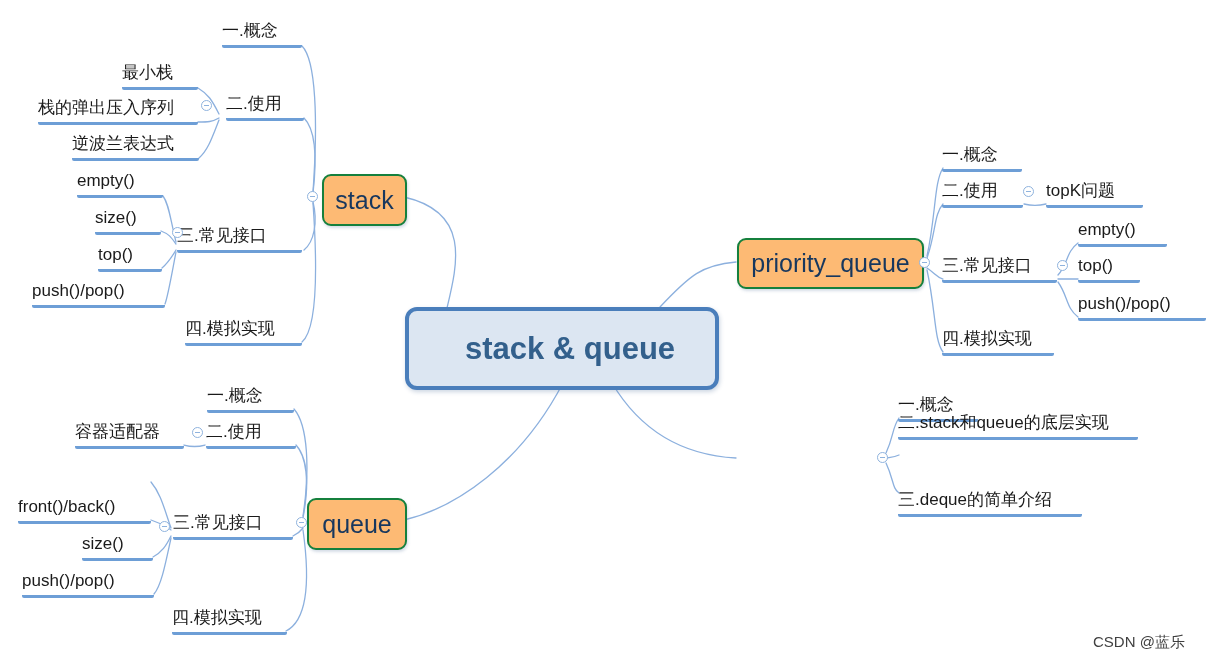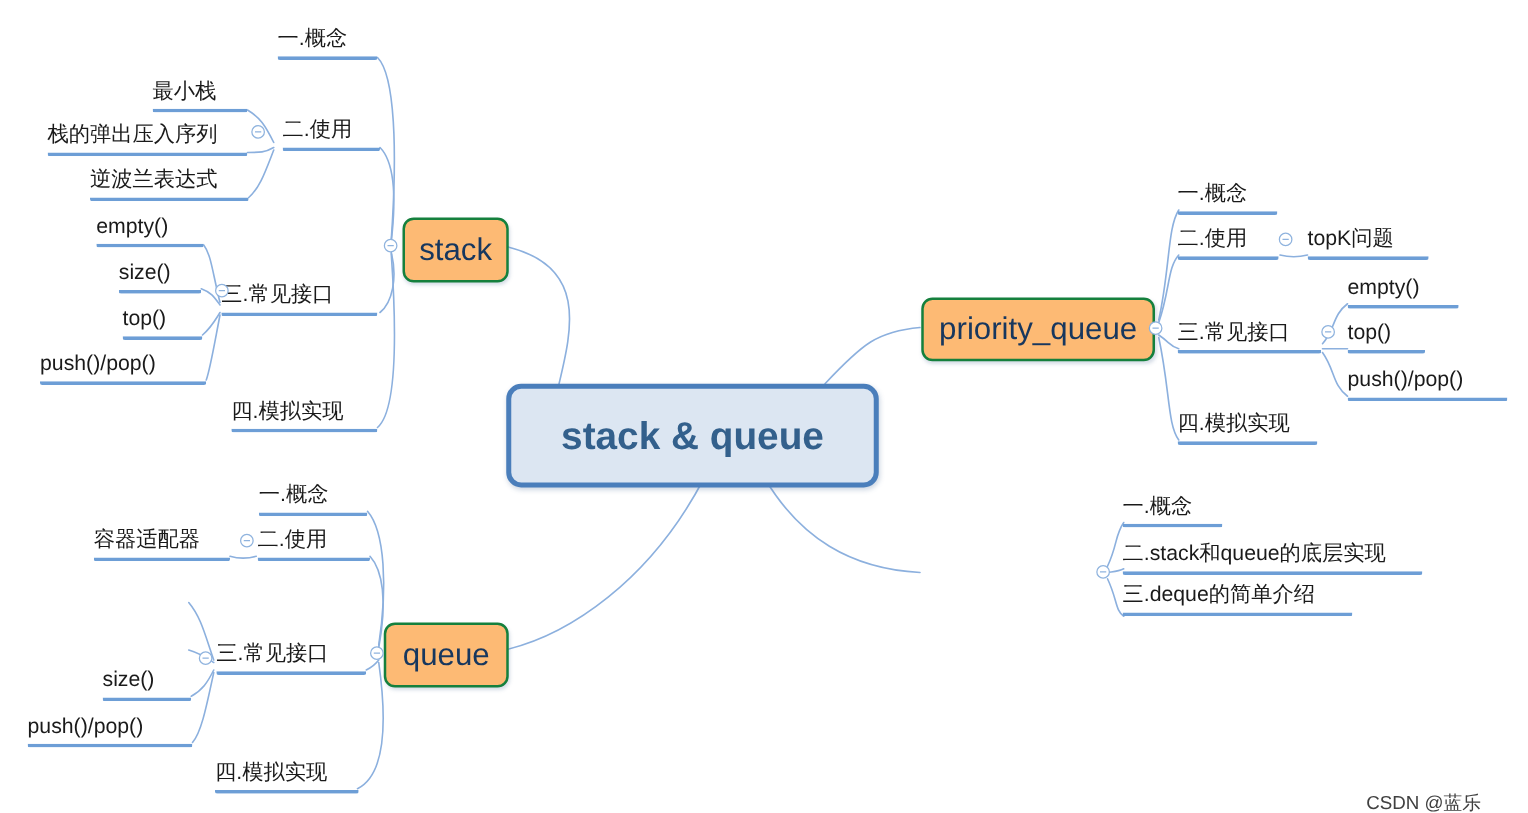--- a/index.html
+++ b/index.html
@@ -20,21 +20,21 @@
   .topic{
     position:absolute;display:flex;align-items:center;justify-content:center;
     background:#fdba74;border:2px solid #15803d;border-radius:9px;
     font-size:25px;color:#17375e;white-space:nowrap;
     box-shadow:1px 2px 3px rgba(90,120,160,.25);cursor:default;
   }
   .root{
     position:absolute;display:flex;align-items:center;justify-content:center;
     background:#dce6f2;border:4px solid #4a7ebb;border-radius:12px;
     font-size:31px;font-weight:bold;color:#33608c;white-space:nowrap;
-    box-shadow:1px 2px 4px rgba(90,120,160,.3);cursor:default;
+    box-shadow:1px 2px 4px rgba(90,120,160,.3);cursor:default;padding-left:16px;
   }
   
   .ci{
     position:absolute;width:11px;height:11px;border:1px solid #8fb3de;border-radius:50%;
     background:#ffffff;box-sizing:border-box;cursor:pointer;
   }
   .ci::after{
     content:"";position:absolute;left:2px;right:2px;top:4px;height:1px;background:#8fb3de;
   }
   .watermark{
@@ -110,36 +110,37 @@
   <div class="ln" style="left:77px;top:169px;width:86px">empty()</div>
   <div class="ln" style="left:95px;top:206px;width:66px">size()</div>
   <div class="ln" style="left:98px;top:243px;width:64px">top()</div>
   <div class="ln" style="left:32px;top:279px;width:133px">push()/pop()</div>
   <div class="ln" style="left:185px;top:317px;width:117px">四.模拟实现</div>
 
   <div class="ln" style="left:207px;top:384px;width:87px">一.概念</div>
   <div class="ln" style="left:206px;top:420px;width:90px">二.使用</div>
   <div class="ln" style="left:75px;top:420px;width:109px">容器适配器</div>
   <div class="ln" style="left:173px;top:511px;width:120px">三.常见接口</div>
+  <div class="ln" style="left:18px;top:495px;width:133px">front()/back()</div>
   <div class="ln" style="left:82px;top:532px;width:71px">size()</div>
   <div class="ln" style="left:22px;top:569px;width:132px">push()/pop()</div>
   <div class="ln" style="left:172px;top:606px;width:115px">四.模拟实现</div>
 
   <div class="ln" style="left:942px;top:143px;width:80px">一.概念</div>
   <div class="ln" style="left:942px;top:179px;width:81px">二.使用</div>
   <div class="ln" style="left:1046px;top:179px;width:97px">topK问题</div>
   <div class="ln" style="left:942px;top:254px;width:115px">三.常见接口</div>
   <div class="ln" style="left:1078px;top:218px;width:89px">empty()</div>
   <div class="ln" style="left:1078px;top:254px;width:62px">top()</div>
   <div class="ln" style="left:1078px;top:292px;width:128px">push()/pop()</div>
   <div class="ln" style="left:942px;top:327px;width:112px">四.模拟实现</div>
 
   <div class="ln" style="left:898px;top:393px;width:80px">一.概念</div>
-  <div class="ln" style="left:898px;top:431px;width:240px">二.stack和queue的底层实现</div>
-  <div class="ln" style="left:898px;top:464px;width:184px">三.deque的简单介绍</div>
+  <div class="ln" style="left:898px;top:411px;width:240px">二.stack和queue的底层实现</div>
+  <div class="ln" style="left:898px;top:488px;width:184px">三.deque的简单介绍</div>
 
   <div class="ci" style="left:307px;top:191px"></div>
   <div class="ci" style="left:201px;top:100px"></div>
   <div class="ci" style="left:172px;top:227px"></div>
   <div class="ci" style="left:296px;top:517px"></div>
   <div class="ci" style="left:192px;top:427px"></div>
   <div class="ci" style="left:159px;top:521px"></div>
   <div class="ci" style="left:919px;top:257px"></div>
   <div class="ci" style="left:1023px;top:186px"></div>
   <div class="ci" style="left:1057px;top:260px"></div>

